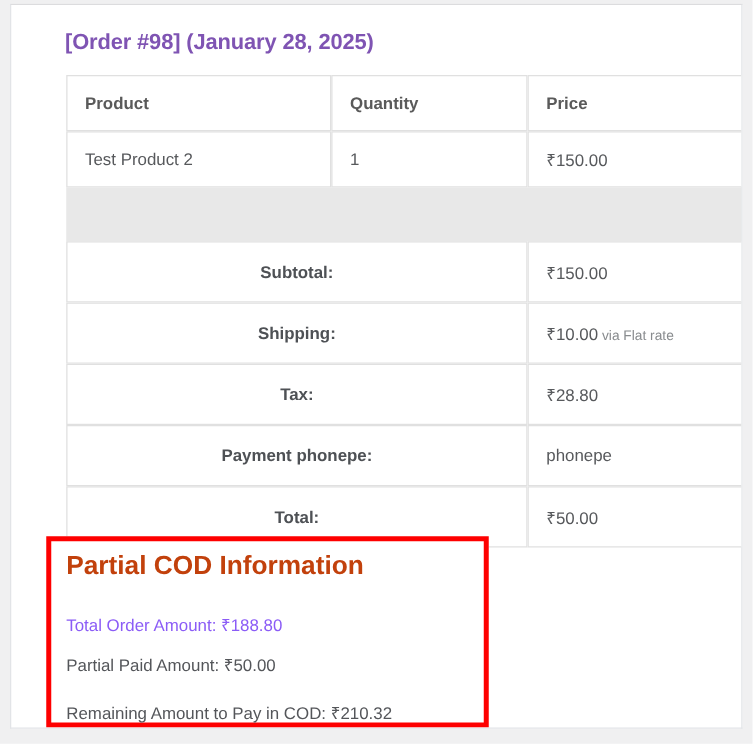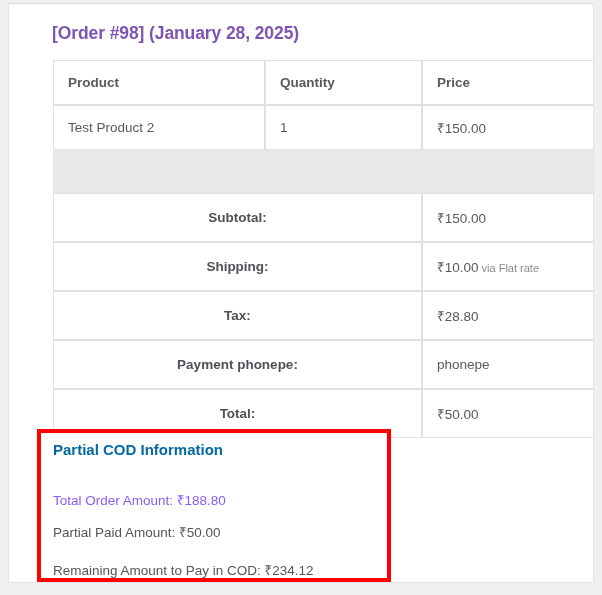--- a/index.html
+++ b/index.html
@@ -109,23 +109,23 @@
     width: 354px;
     height: 153px;
     box-sizing: border-box;
     border: 4px solid #fe0000;
     background: #ffffff;
   }
   .cod-heading {
     position: absolute;
     left: 12px;
     top: 8px;
-    font-size: 15px;
+    font-size: 21px;
     font-weight: bold;
-    color: #0369a1;
+    color: #c2410c;
     white-space: nowrap;
   }
   .cod-line {
     position: absolute;
     left: 12px;
     font-size: 13.5px;
     white-space: nowrap;
   }
   .cod-line-1 { top: 58px;  color: #8b5cf6; }
   .cod-line-2 { top: 90px;  color: #54565a; }
@@ -179,16 +179,16 @@
         <th colspan="2">Total:</th>
         <td>₹50.00</td>
       </tr>
     </tfoot>
   </table>
 
   <div class="cod-box">
     <div class="cod-heading">Partial COD Information</div>
     <div class="cod-line cod-line-1">Total Order Amount: ₹188.80</div>
     <div class="cod-line cod-line-2">Partial Paid Amount: ₹50.00</div>
-    <div class="cod-line cod-line-3">Remaining Amount to Pay in COD: ₹234.12</div>
+    <div class="cod-line cod-line-3">Remaining Amount to Pay in COD: ₹210.32</div>
   </div>
 
 </div>
 
 </body></html>

